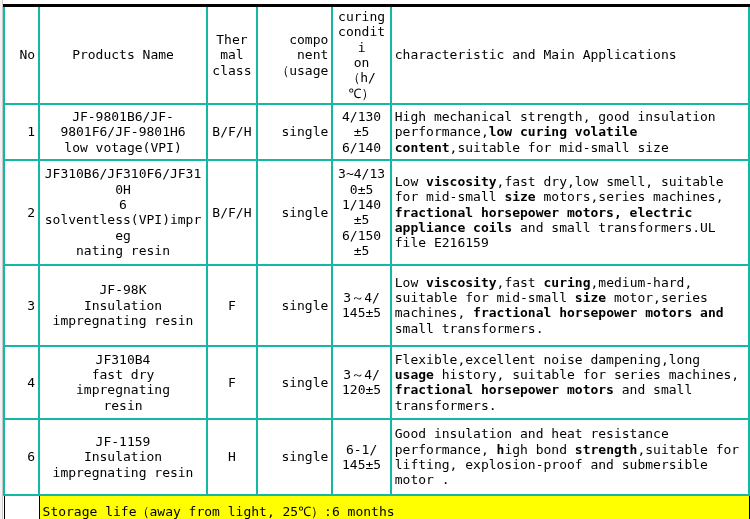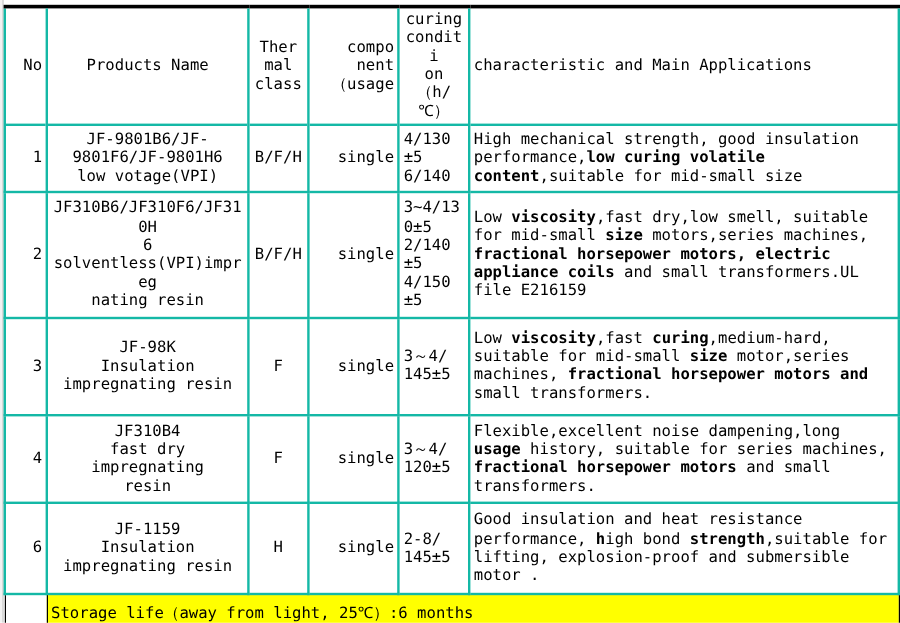--- a/index.html
+++ b/index.html
@@ -88,21 +88,21 @@
   .c-therm { width: 47px;  text-align: center; margin-left: 13px; }
   .c-comp  { width: 71px;  text-align: right; }
   .c-cure  { width: 55px;  text-align: center; }
   .c-desc  { width: 337px; text-align: left; }
 
   .row-under-head td { border-top: 1px solid #3b9b3b; }
 
   .desc { font-size: 13px; line-height: 1.26; }
   .desc b { font-weight: bold; }
 
-  .cure-txt { font-size: 13px; line-height: 1.22; text-align: left; }
+  .cure-txt { font-size: 13px; line-height: 1.22; text-align: center; }
   .name-txt { font-size: 13px; line-height: 1.25; text-align: center; }
 
   
   tr.footer-row td {
     border: 1px solid #000000;
   }
   td.footer-no {
     background: #ffffff;
     border-right: 1px solid #000000;
   }
@@ -198,23 +198,23 @@
       </td>
       <td class="c-therm">
         <span>B/F/H</span>
       </td>
       <td class="c-comp">
         <span>single</span>
       </td>
       <td class="c-cure cure-txt">
         <div>3~4/13</div>
         <div>0±5</div>
-        <div>2/140</div>
+        <div>1/140</div>
         <div>±5</div>
-        <div>4/150</div>
+        <div>6/150</div>
         <div>±5</div>
       </td>
       <td class="c-desc desc">
         <span>Low </span><b>viscosity</b><span>,fast dry,low smell, suitable for mid-small </span><b>size</b><span> motors,series machines, </span><b>fractional horsepower motors, electric appliance coils</b><span> and small transformers.UL file E216159</span>
       </td>
     </tr>
 
     <tr style="height:81px">
       <td class="c-no">
         <span>3</span>
@@ -272,21 +272,21 @@
         <div>Insulation</div>
         <div>impregnating resin</div>
       </td>
       <td class="c-therm">
         <span>H</span>
       </td>
       <td class="c-comp">
         <span>single</span>
       </td>
       <td class="c-cure cure-txt">
-        <div>2-8/</div>
+        <div>6-1/</div>
         <div>145±5</div>
       </td>
       <td class="c-desc desc">
         <span>Good insulation and heat resistance performance, </span><b>h</b><span>igh bond </span><b>strength</b><span>,suitable for lifting, explosion-proof and submersible motor .</span>
       </td>
     </tr>
 
     <tr class="footer-row" style="height:32px">
       <td class="c-no footer-no">
         <span></span>

